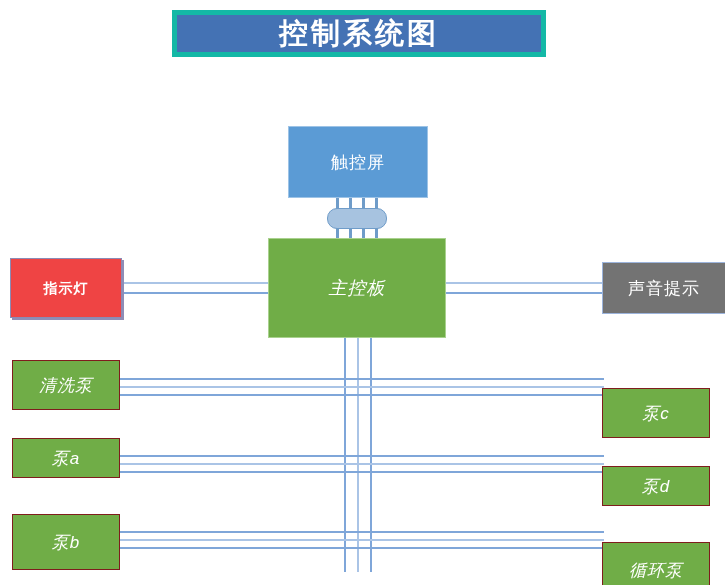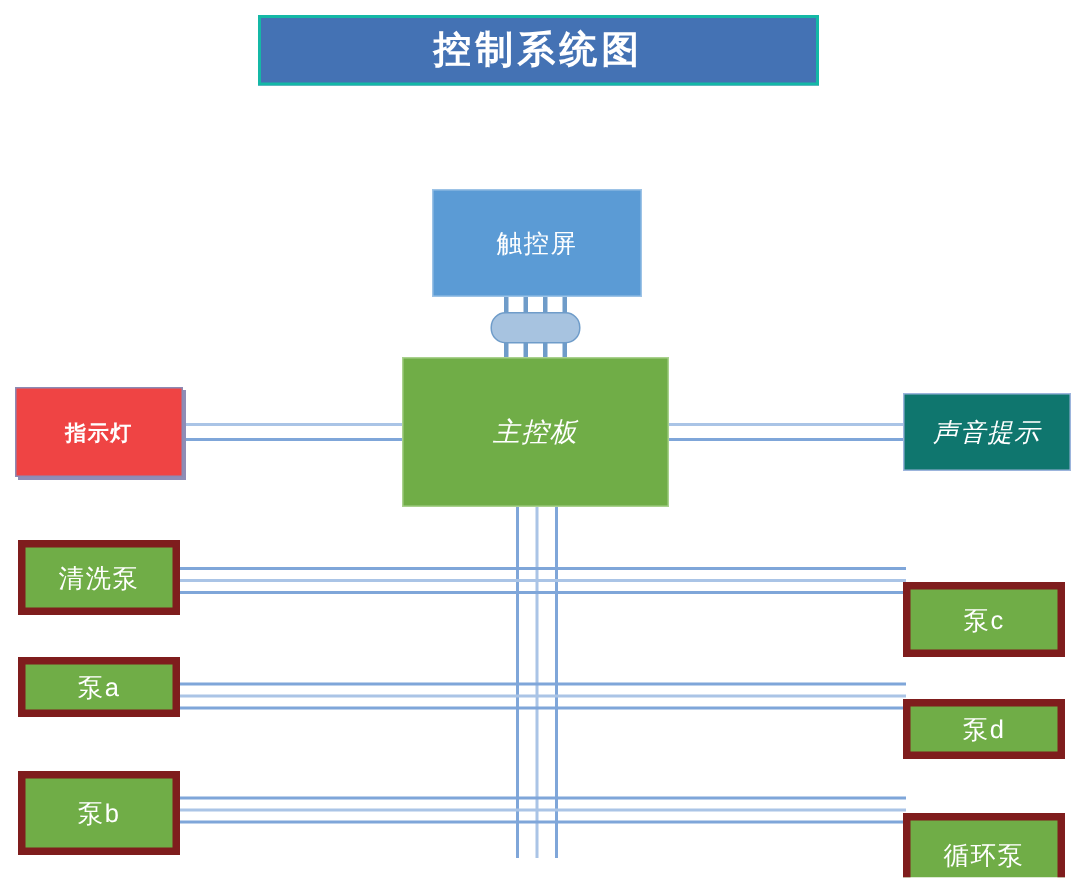--- a/index.html
+++ b/index.html
@@ -35,22 +35,22 @@
     line-height: 1;
   }
 
   
   #title-banner {
     left: 172px;
     top: 10px;
     width: 374px;
     height: 47px;
     background: #4472b4;
-    border: 2px solid #14b8a6;
-    font-size: 25px;
+    border: 5px solid #14b8a6;
+    font-size: 29px;
     font-weight: bold;
     letter-spacing: 3px;
   }
 
   
   #node-touchscreen {
     left: 288px;
     top: 126px;
     width: 140px;
     height: 72px;
@@ -81,33 +81,33 @@
     border: 1px solid #8c8ab4;
     box-shadow: 2px 2px 0 0 #8f8db6;
     font-size: 14px;
     font-weight: bold;
   }
 
   
   #node-sound {
     left: 602px;
     top: 262px;
-    width: 112px;
+    width: 124px;
     height: 52px;
-    background: #0f766e;
+    background: #737373;
     border: 1px solid #9cb4dc;
     font-size: 17px;
-    font-style: italic;
   }
 
   
   .pump {
     background: #70ad47;
-    border: 5px solid #7f1d1d;
+    border: 1px solid #7f1d1d;
     font-size: 17px;
+    font-style: italic;
   }
   .pump.left  { left: 12px;  width: 108px; }
   .pump.right { left: 602px; width: 108px; margin-top: 28px; }
 
   .row1 { top: 360px; height: 50px; }
   .row2 { top: 438px; height: 40px; }
   .row3 { top: 514px; height: 56px; }
 
   
   .wire {

